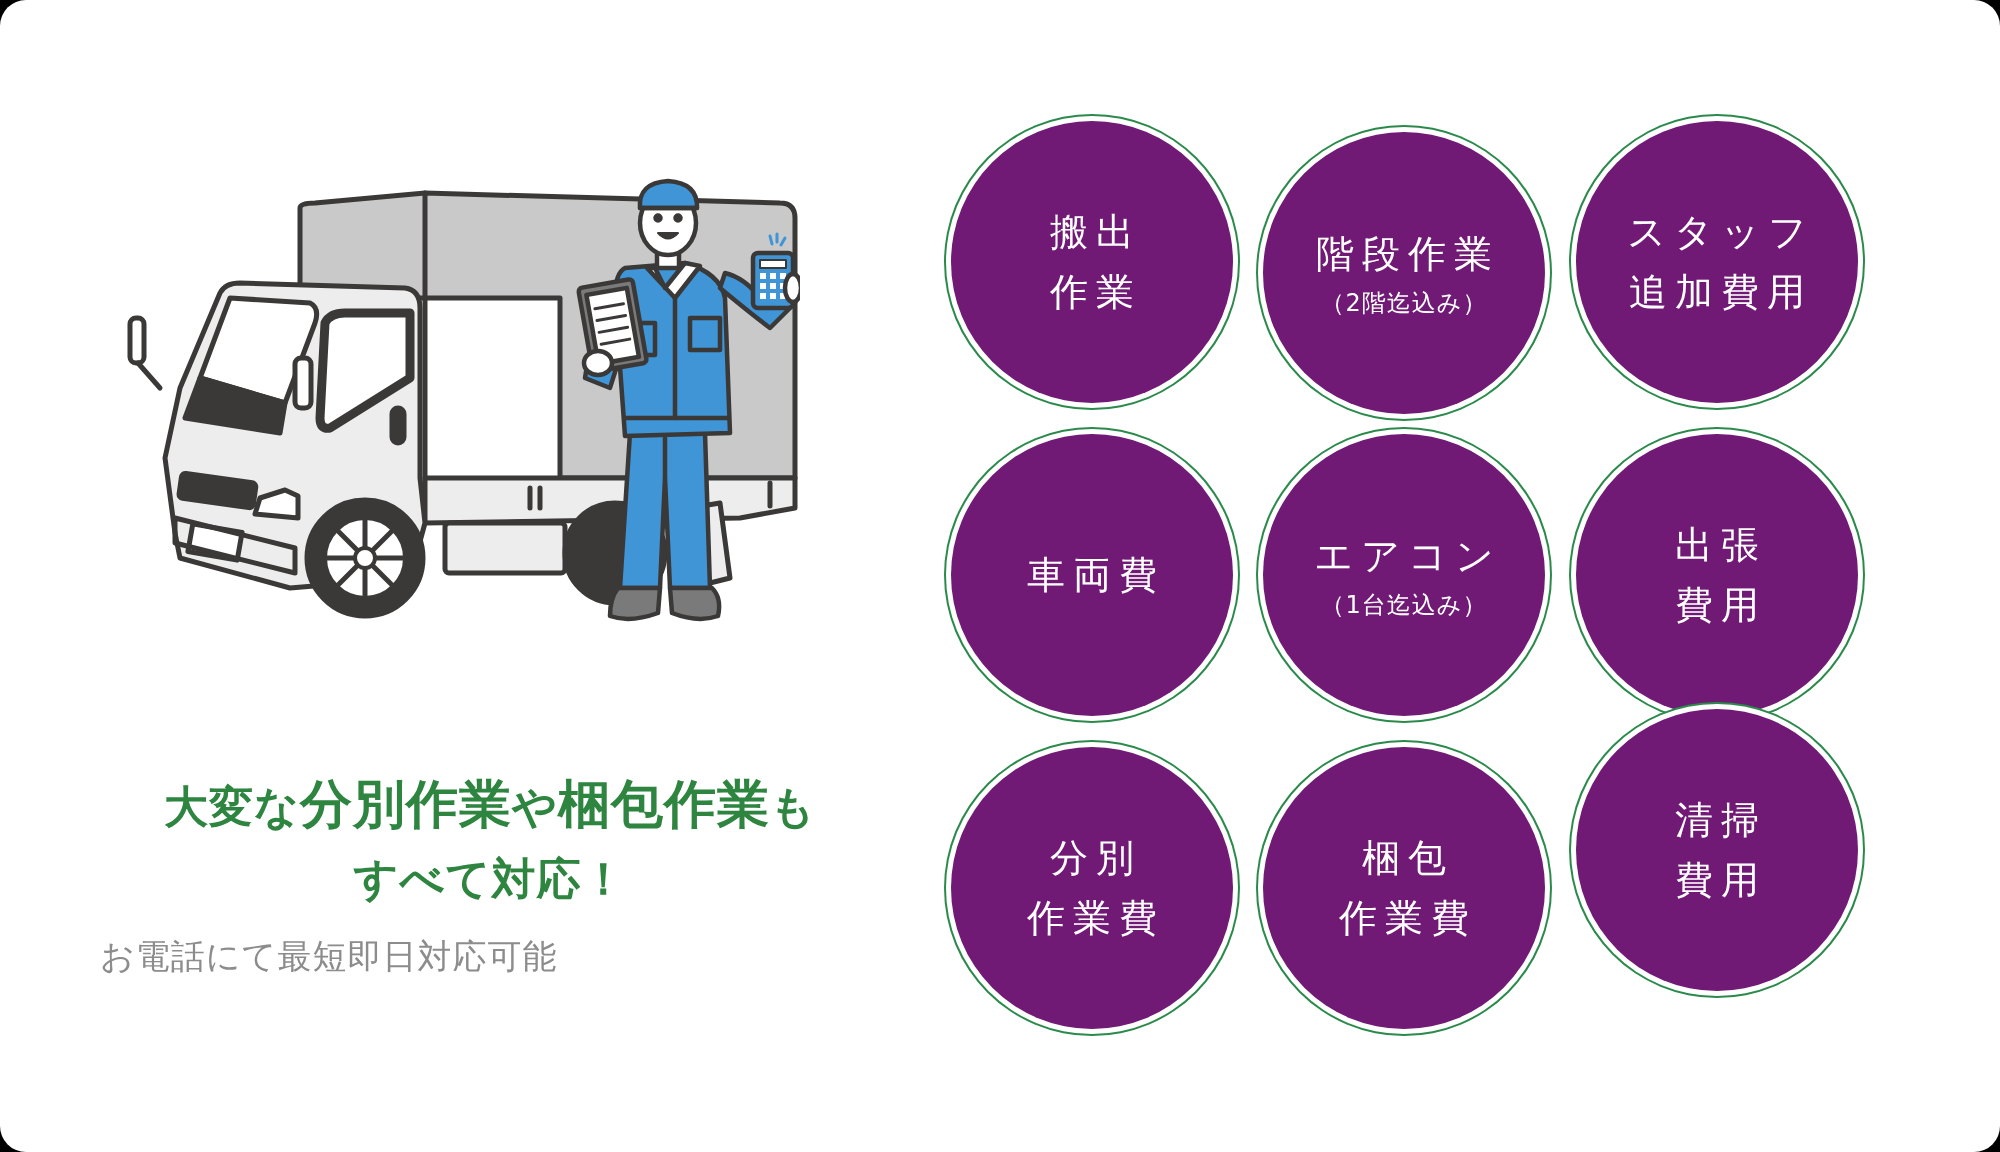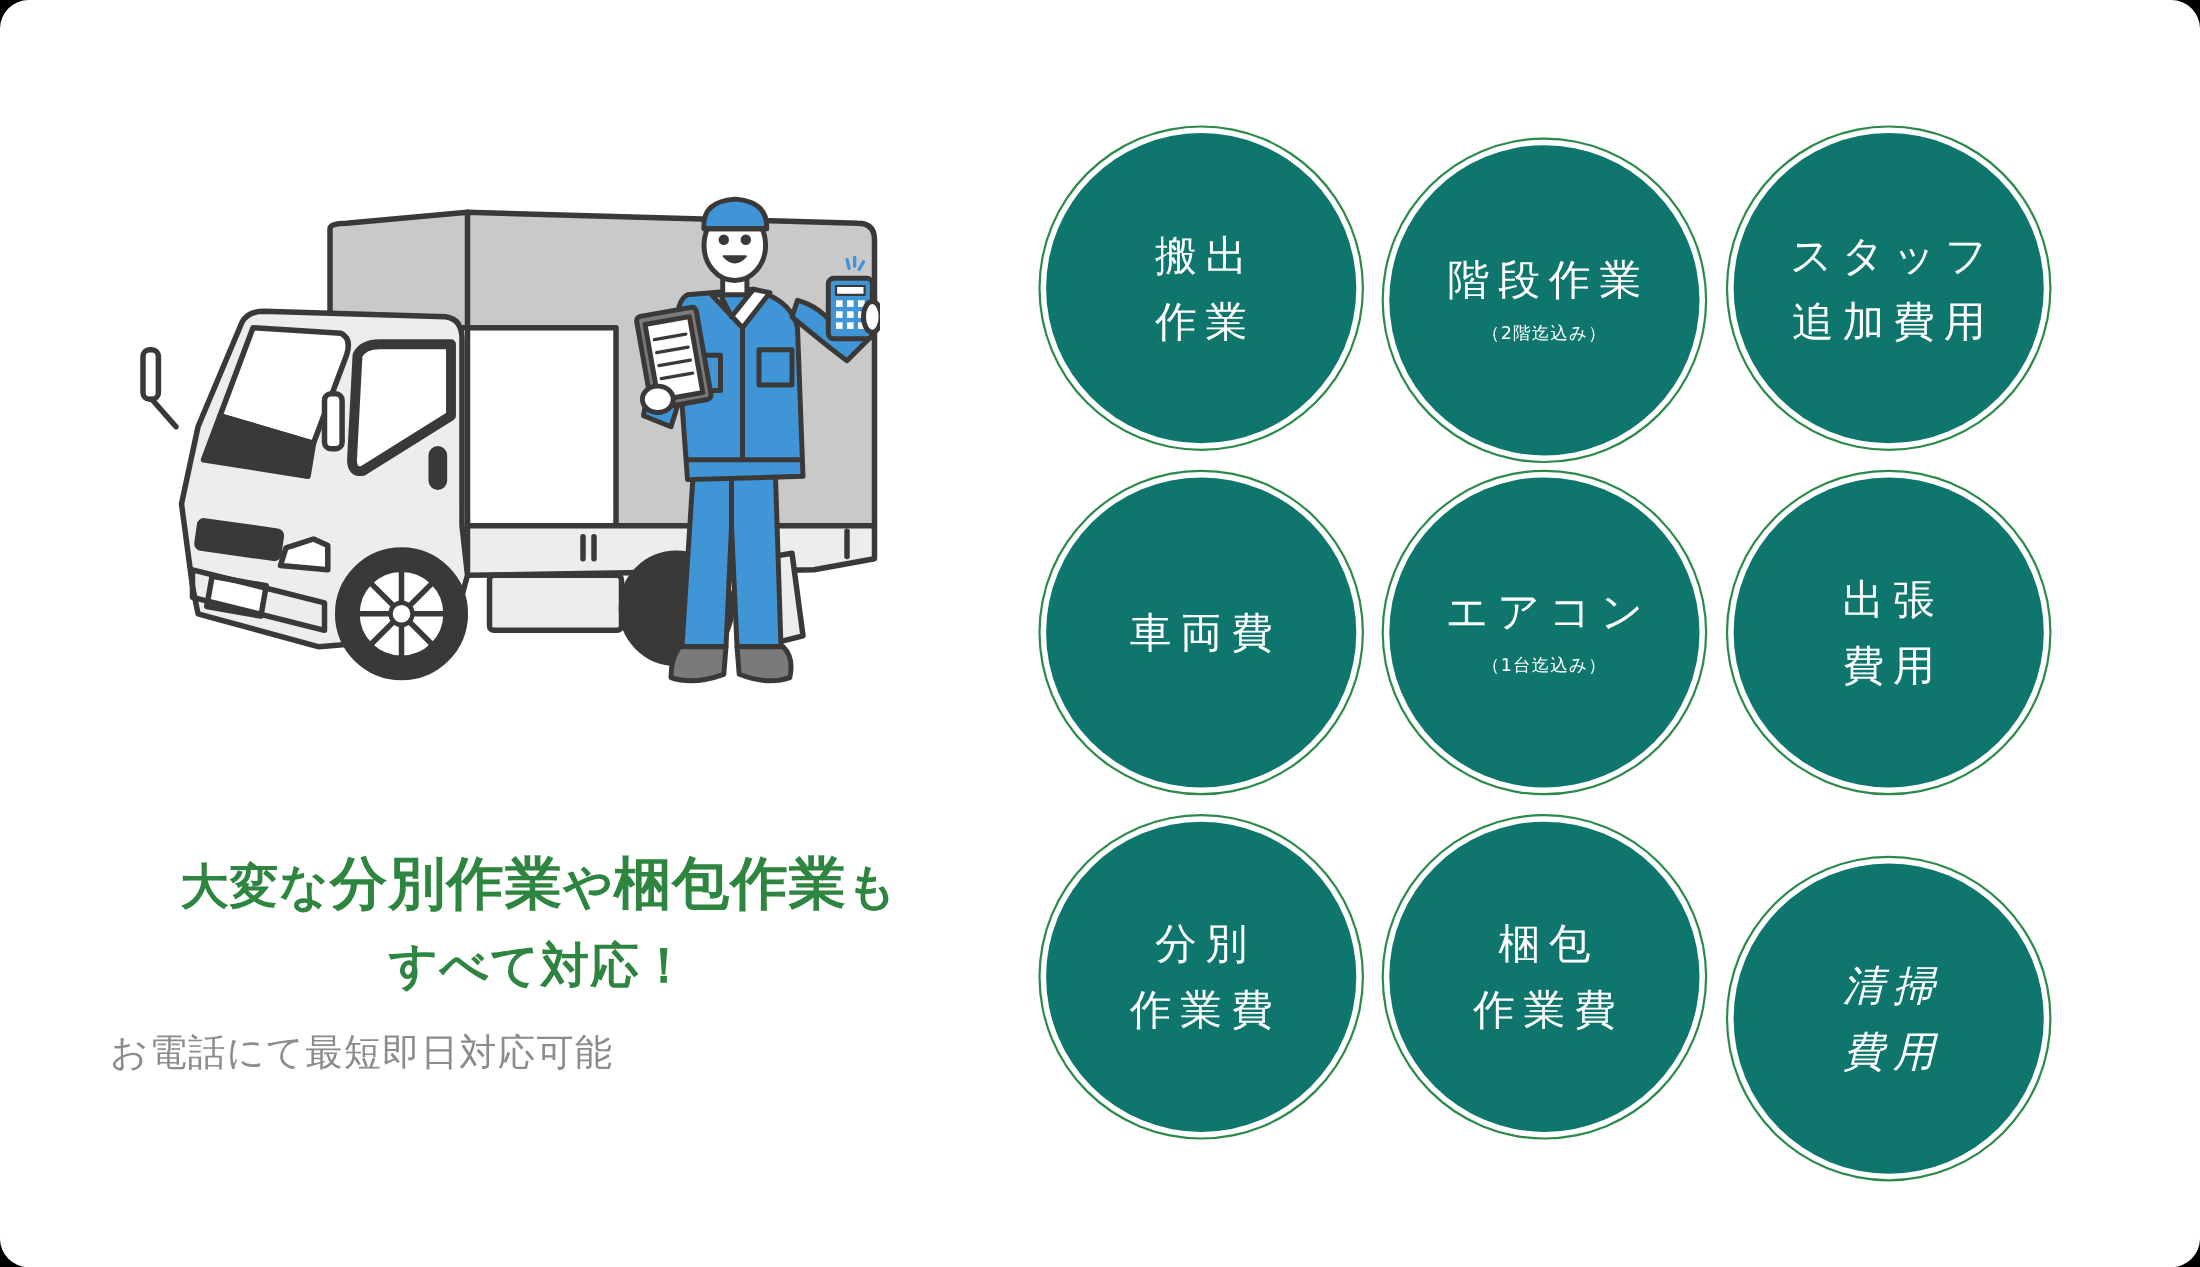--- a/index.html
+++ b/index.html
@@ -53,40 +53,40 @@
       color: #8c8c8c;
       font-family: Liberation Mono, monospace;
       font-size: 34px;
       letter-spacing: 1px;
     }
     .circle {
       position: absolute;
       width: 282px;
       height: 282px;
       border-radius: 50%;
-      background: #0f766e;
+      background: #701a75;
       box-shadow: 0 0 0 5px #ffffff, 0 0 0 7px #2b8a4b;
       display: flex;
       flex-direction: column;
       align-items: center;
       justify-content: center;
       color: #ffffff;
       text-align: center;
     }
     .circle .l {
       display: block;
       font-size: 38px;
       line-height: 60px;
       letter-spacing: 8px;
       white-space: nowrap;
       padding-left: 8px;
     }
     .circle .s {
       display: block;
-      font-size: 16px;
+      font-size: 24px;
       line-height: 38px;
       letter-spacing: 1px;
       white-space: nowrap;
     }
   </style>
 </head>
 <body>
 
 <div class="card">
 
@@ -229,18 +229,18 @@
   </div>
 
   <div class="circle" style="left:951px; top:747px;">
     <span class="l">分別</span>
     <span class="l">作業費</span>
   </div>
   <div class="circle" style="left:1263px; top:747px;">
     <span class="l">梱包</span>
     <span class="l">作業費</span>
   </div>
-  <div class="circle" style="left:1576px; top:785px;font-style:italic;">
+  <div class="circle" style="left:1576px; top:709px;">
     <span class="l">清掃</span>
     <span class="l">費用</span>
   </div>
 
 </div>
 
 </body></html>

